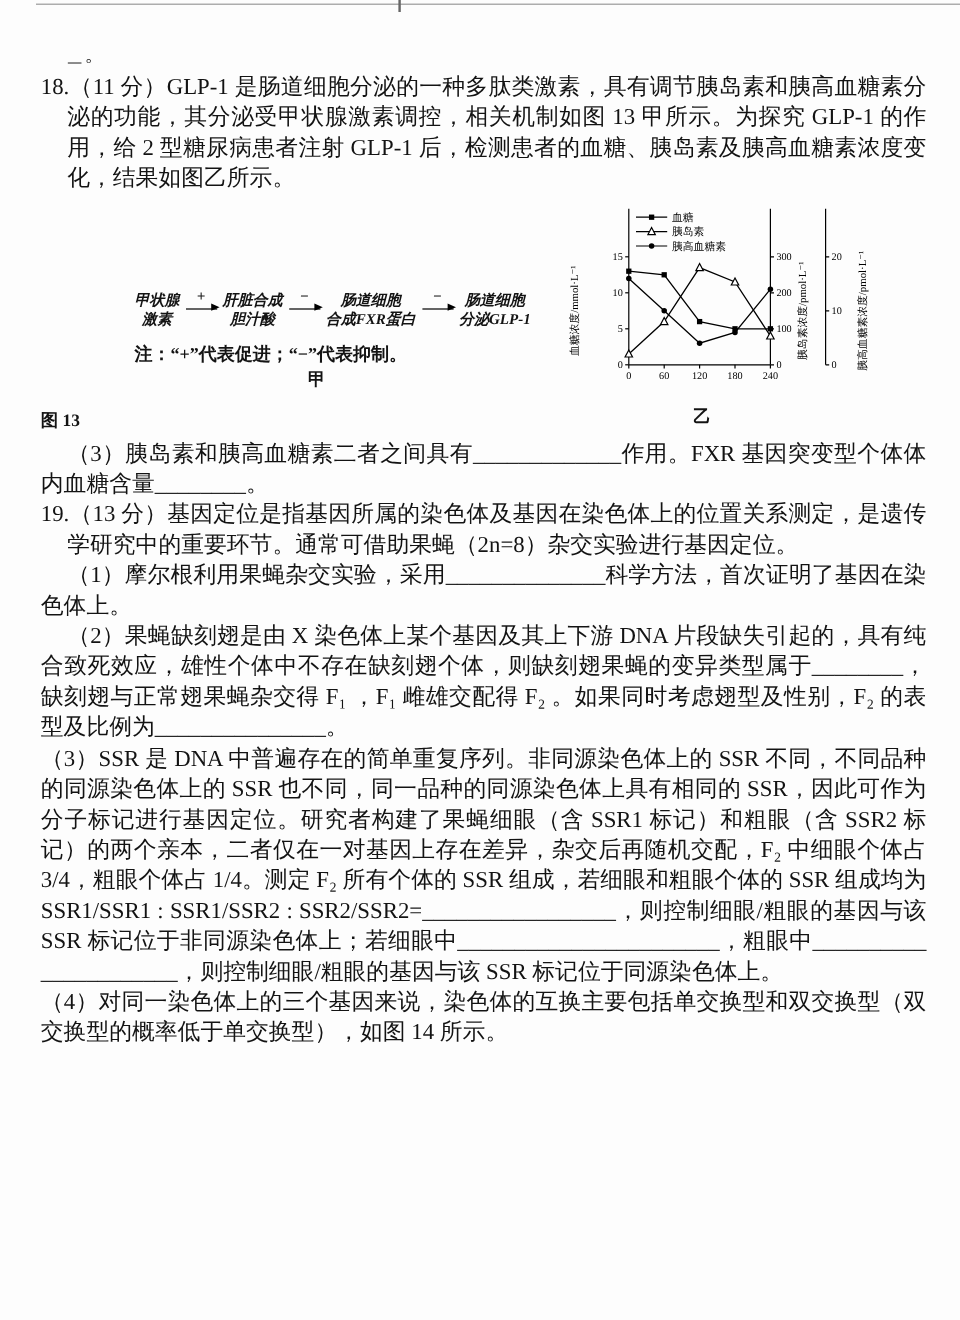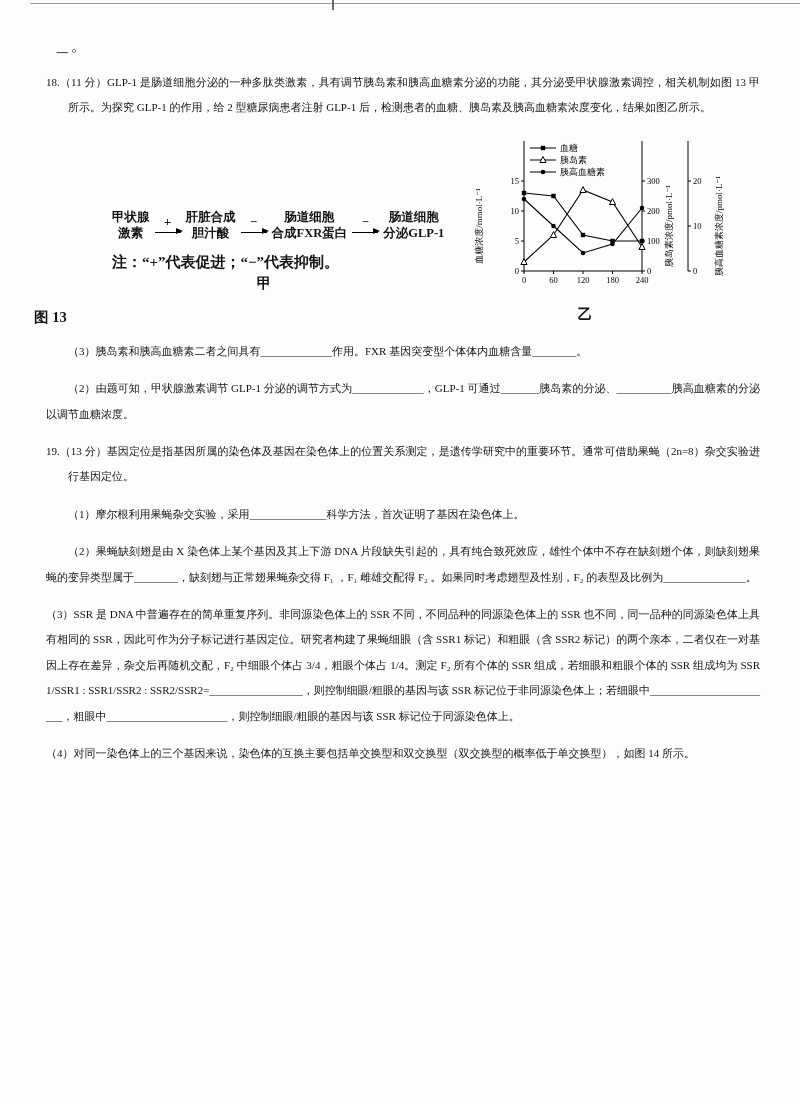--- a/index.html
+++ b/index.html
@@ -7,30 +7,30 @@
   body {
     background:#fdfdfd; color:#131313;
     font-family:"Liberation Serif","DejaVu Serif","DejaVu Sans",serif;
     position:relative; overflow:hidden;
   }
   .page { position:absolute; inset:0; padding:34px 28px 0 34px; }
   .top-line { position:absolute; top:3px; left:30px; width:770px; border-top:1px solid #999; }
   .top-tick { position:absolute; top:0; left:332px; height:10px; border-left:2px solid #666; }
 
   p.t {
-    font-size:11px; line-height:25.4px; text-align:justify;
-    word-break:break-all; margin:12px;
+    font-size:19px; line-height:25.4px; text-align:justify;
+    word-break:break-all; margin:0;
   }
   .hang { padding-left:22px; text-indent:-22px; }
   .ind  { text-indent:22px; }
   .frag { font-size:16.5px; line-height:24px; padding-left:20px; margin-bottom:2px; }
 
   .figure-row { display:flex; margin-top:4px; }
   .fig-left { width:436px; padding-top:76px; }
-  .flow { display:flex; align-items:center; padding-left:78px; }
+  .flow { display:flex; align-items:flex-start; padding-left:78px;font-style:italic; }
   .flow-node { font-weight:bold; font-size:12.5px; line-height:1.3; text-align:center; white-space:pre-line; }
   .flow-arrow { display:flex; flex-direction:column; align-items:center; margin:0 4px; width:28px; }
   .flow-sign { font-weight:bold; font-size:12.5px; line-height:11px; }
   .arr { position:relative; width:26px; height:0; border-top:1.6px solid #000; margin-top:4px; }
   .arr::after {
     content:""; position:absolute; right:-2px; top:-4.8px; width:0; height:0;
     border-left:7px solid #000; border-top:3.8px solid transparent; border-bottom:3.8px solid transparent;
   }
   .fig-note { font-weight:bold; font-size:15px; margin:12px 0 2px 78px; }
   .fig-jia { font-weight:bold; font-size:14.5px; width:340px; margin-left:60px; text-align:center; margin-top:2px; }
@@ -147,20 +147,19 @@
           <circle cx="113" cy="118" r="2.3" fill="#000"></circle>
           <circle cx="142.5" cy="109" r="2.3" fill="#000"></circle>
           <circle cx="172" cy="73" r="2.3" fill="#000"></circle>
         </svg>
       <div class="fig-yi">乙</div>
     </div>
   </div>
   <div class="fig-caption">图 13</div>
 
   <p class="t ind">（3）胰岛素和胰高血糖素二者之间具有_____________作用。FXR 基因突变型个体体内血糖含量________。</p>
-  <p class="t ind">（2）由题可知，甲状腺激素调节 GLP-1 分泌的调节方式为_____________，GLP-1 可通过_______胰岛素的分泌、__________胰高血糖素的分泌以调节血糖浓度。</p>
 
   <p class="t hang">19.（13 分）基因定位是指基因所属的染色体及基因在染色体上的位置关系测定，是遗传学研究中的重要环节。通常可借助果蝇（2n=8）杂交实验进行基因定位。</p>
   <p class="t ind">（1）摩尔根利用果蝇杂交实验，采用______________科学方法，首次证明了基因在染色体上。</p>
   <p class="t ind">（2）果蝇缺刻翅是由 X 染色体上某个基因及其上下游 DNA 片段缺失引起的，具有纯合致死效应，雄性个体中不存在缺刻翅个体，则缺刻翅果蝇的变异类型属于________，缺刻翅与正常翅果蝇杂交得 F₁ ，F₁ 雌雄交配得 F₂ 。如果同时考虑翅型及性别，F₂ 的表型及比例为_______________。</p>
   <p class="t">（3）SSR 是 DNA 中普遍存在的简单重复序列。非同源染色体上的 SSR 不同，不同品种的同源染色体上的 SSR 也不同，同一品种的同源染色体上具有相同的 SSR，因此可作为分子标记进行基因定位。研究者构建了果蝇细眼（含 SSR1 标记）和粗眼（含 SSR2 标记）的两个亲本，二者仅在一对基因上存在差异，杂交后再随机交配，F₂ 中细眼个体占 3/4，粗眼个体占 1/4。测定 F₂ 所有个体的 SSR 组成，若细眼和粗眼个体的 SSR 组成均为 SSR1/SSR1 : SSR1/SSR2 : SSR2/SSR2=_________________，则控制细眼/粗眼的基因与该 SSR 标记位于非同源染色体上；若细眼中_______________________，粗眼中______________________，则控制细眼/粗眼的基因与该 SSR 标记位于同源染色体上。</p>
   <p class="t">（4）对同一染色体上的三个基因来说，染色体的互换主要包括单交换型和双交换型（双交换型的概率低于单交换型），如图 14 所示。</p>
 </div>
 
 </body></html>

